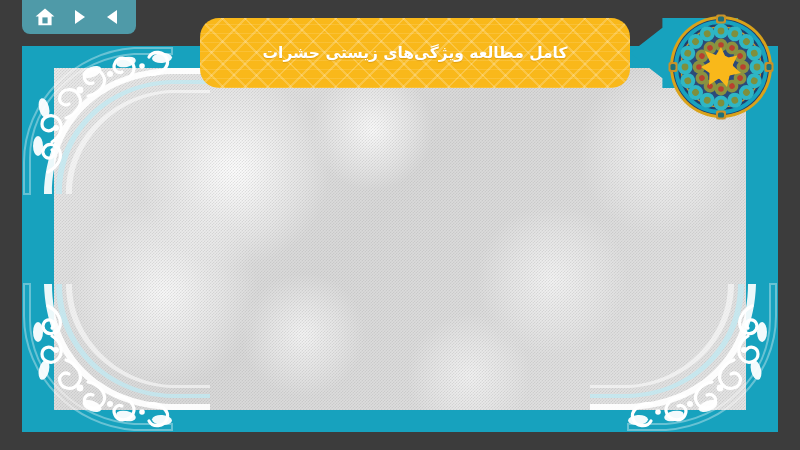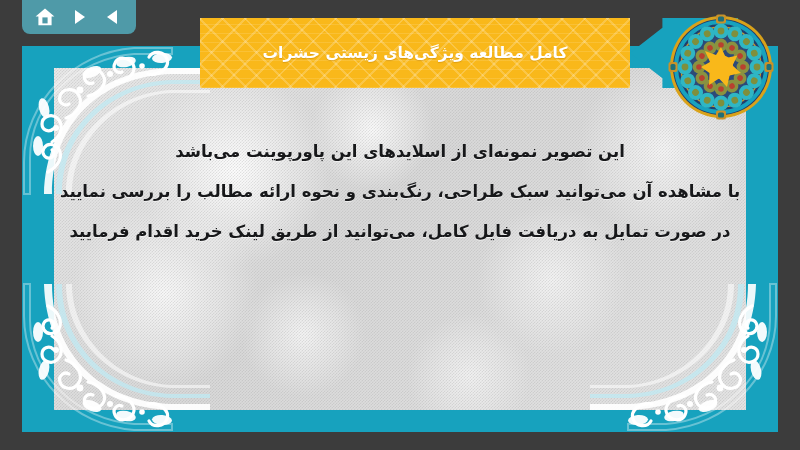--- a/index.html
+++ b/index.html
@@ -148,20 +148,21 @@
   }
   .ribbon-band {
     position: relative;
     width: 430px;
     background: #f9b81a;
     display: flex;
     flex-direction: column;
     align-items: center;
     justify-content: center;
     overflow: hidden;
+    border-radius: 19px;
   }
   
   .ribbon-band::before {
     content: "";
     position: absolute; inset: 0;
     background-image:
       repeating-linear-gradient(45deg,
         rgba(255,255,255,.20) 0 2px, transparent 2px 16px),
       repeating-linear-gradient(-45deg,
         rgba(255,255,255,.20) 0 2px, transparent 2px 16px),
@@ -267,25 +268,20 @@
           <use href="#arabesque"></use>
         </svg>
     </div>
 
     <div class="corner corner-br">
       <svg viewBox="0 0 190 150" aria-hidden="true">
           <use href="#arabesque"></use>
         </svg>
     </div>
 
-    <div class="body-text">
-      <div class="body-line">این تصویر نمونه‌ای از اسلایدهای این پاورپوینت می‌باشد</div>
-      <div class="body-line">با مشاهده آن می‌توانید سبک طراحی، رنگ‌بندی و نحوه ارائه مطالب را بررسی نمایید</div>
-      <div class="body-line">در صورت تمایل به دریافت فایل کامل، می‌توانید از طریق لینک خرید اقدام فرمایید</div>
-    </div>
 
   </div>
 
   <div class="title-wrap">
     <div class="ribbon-tail"></div>
     <div class="ribbon-band">
       <div class="title-line">کامل مطالعه ویژگی‌های زیستی حشرات</div>
     </div>
   </div>
 

